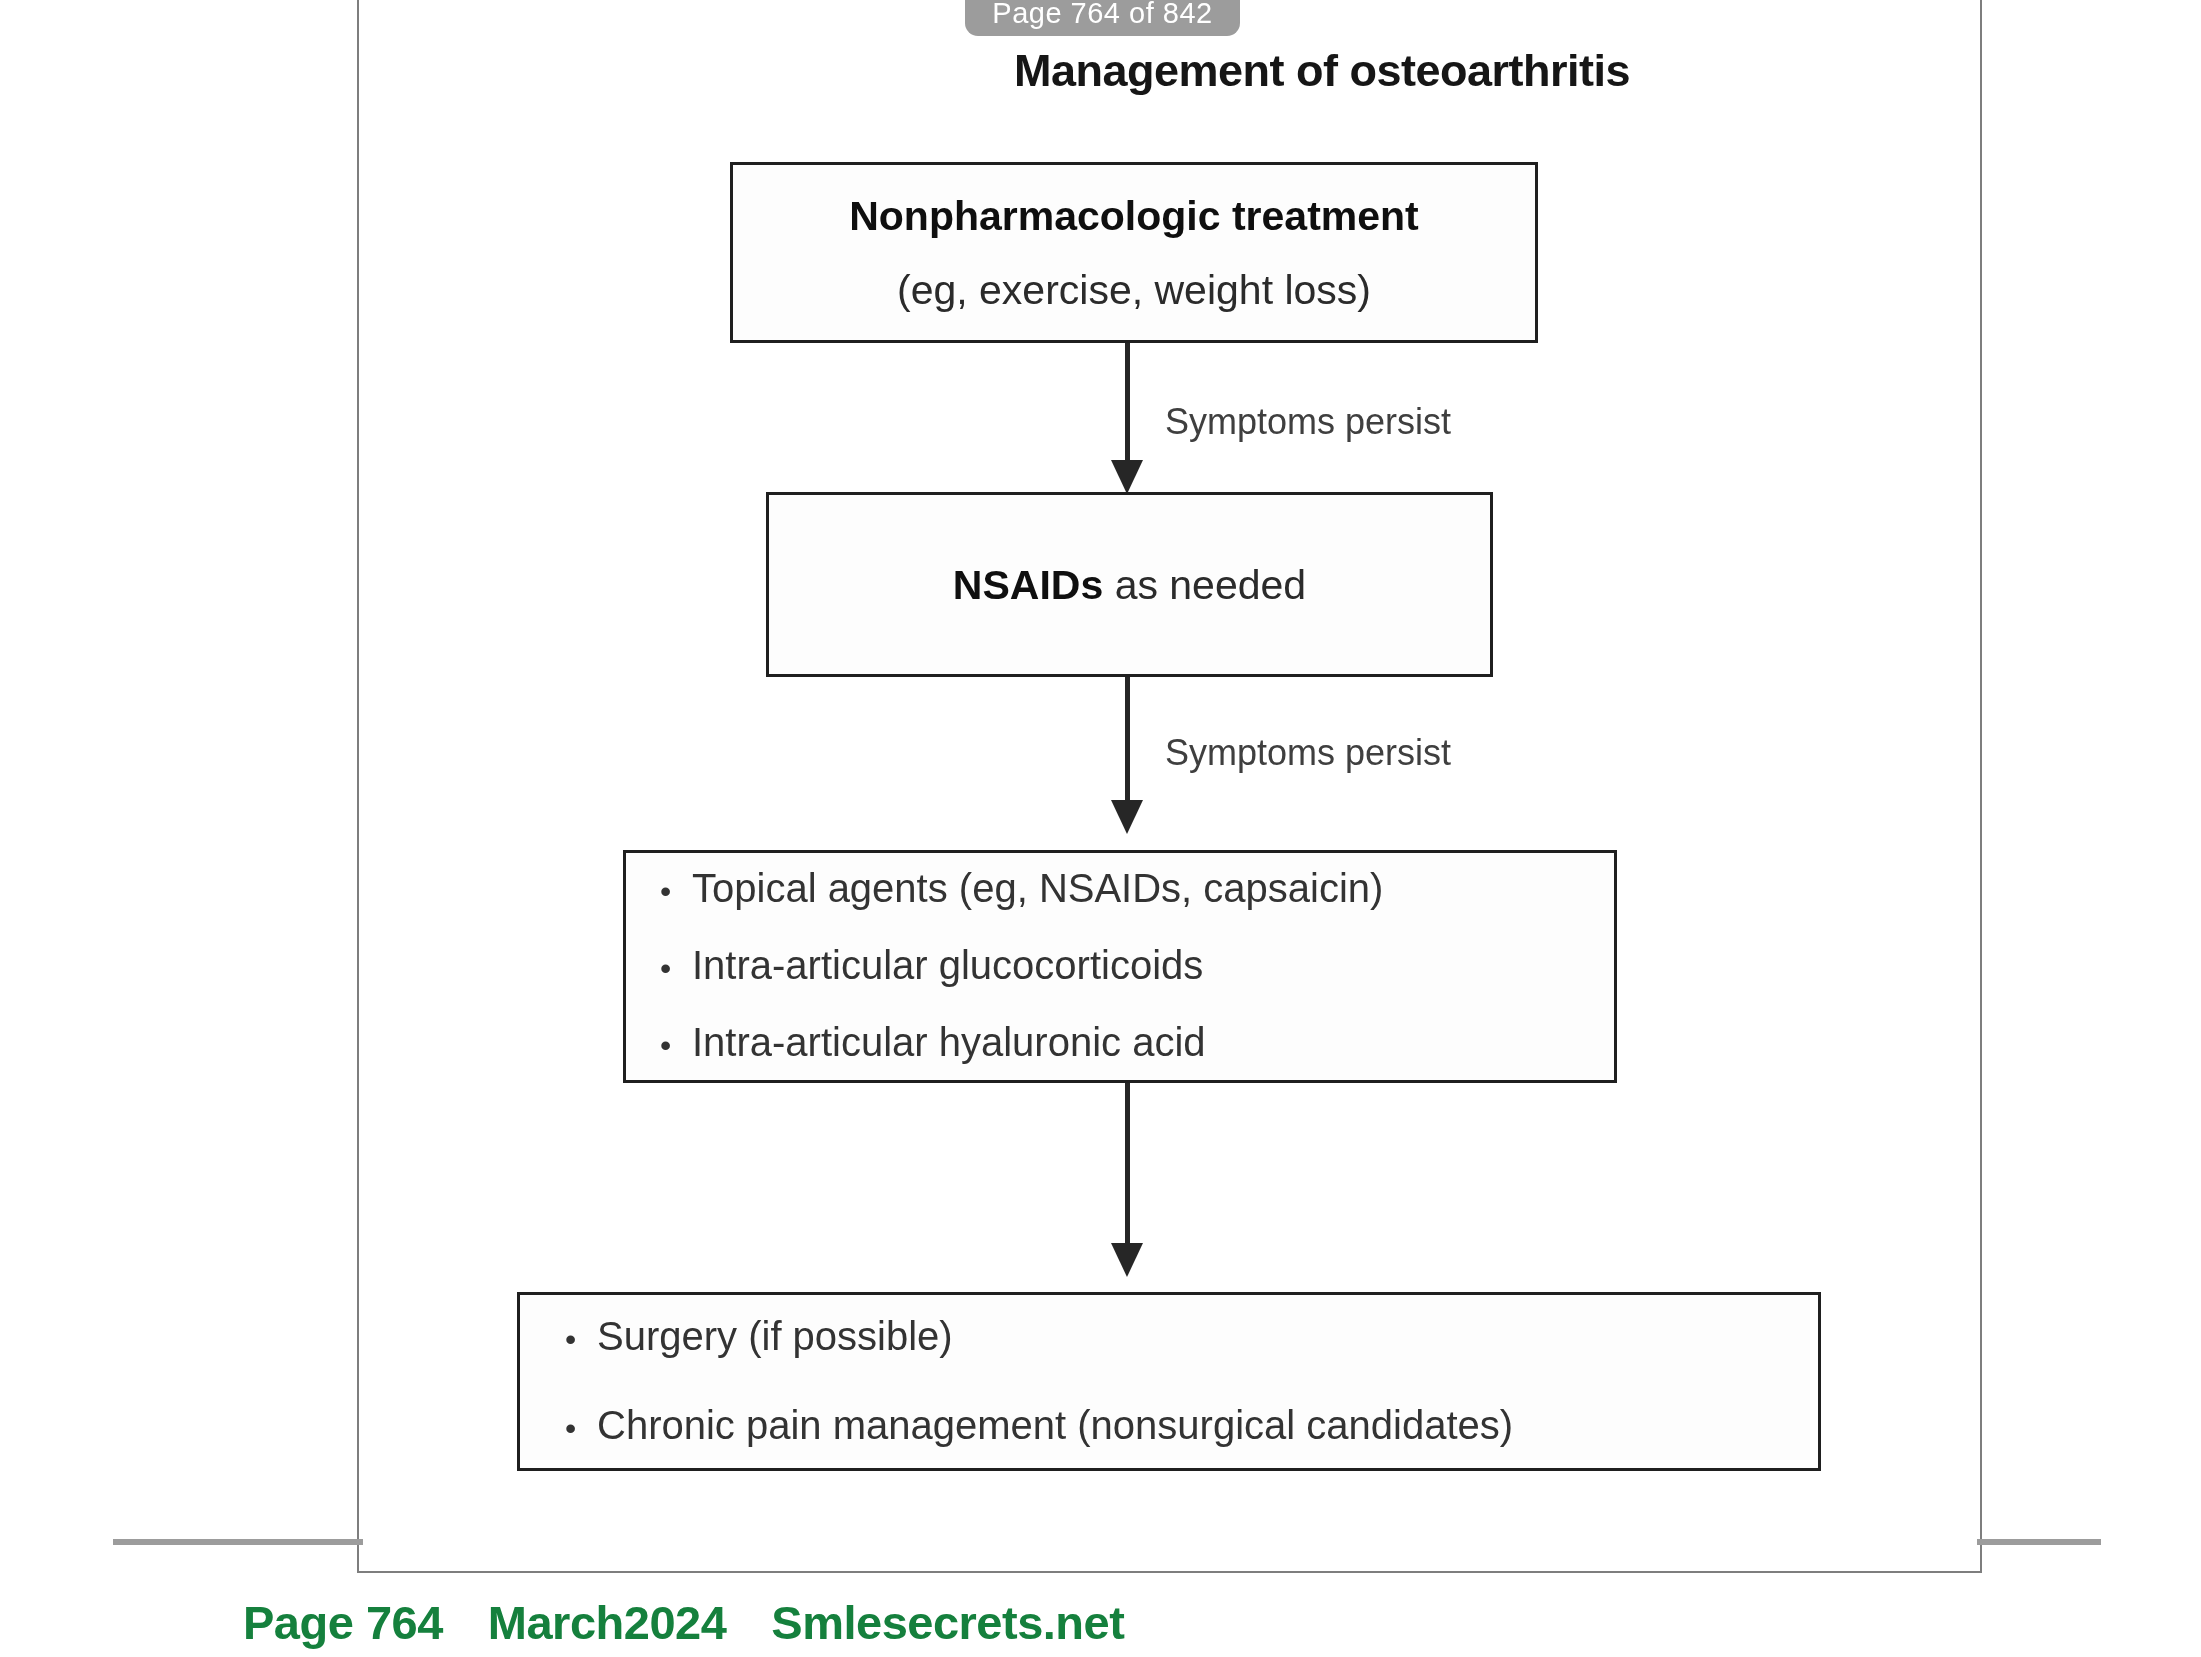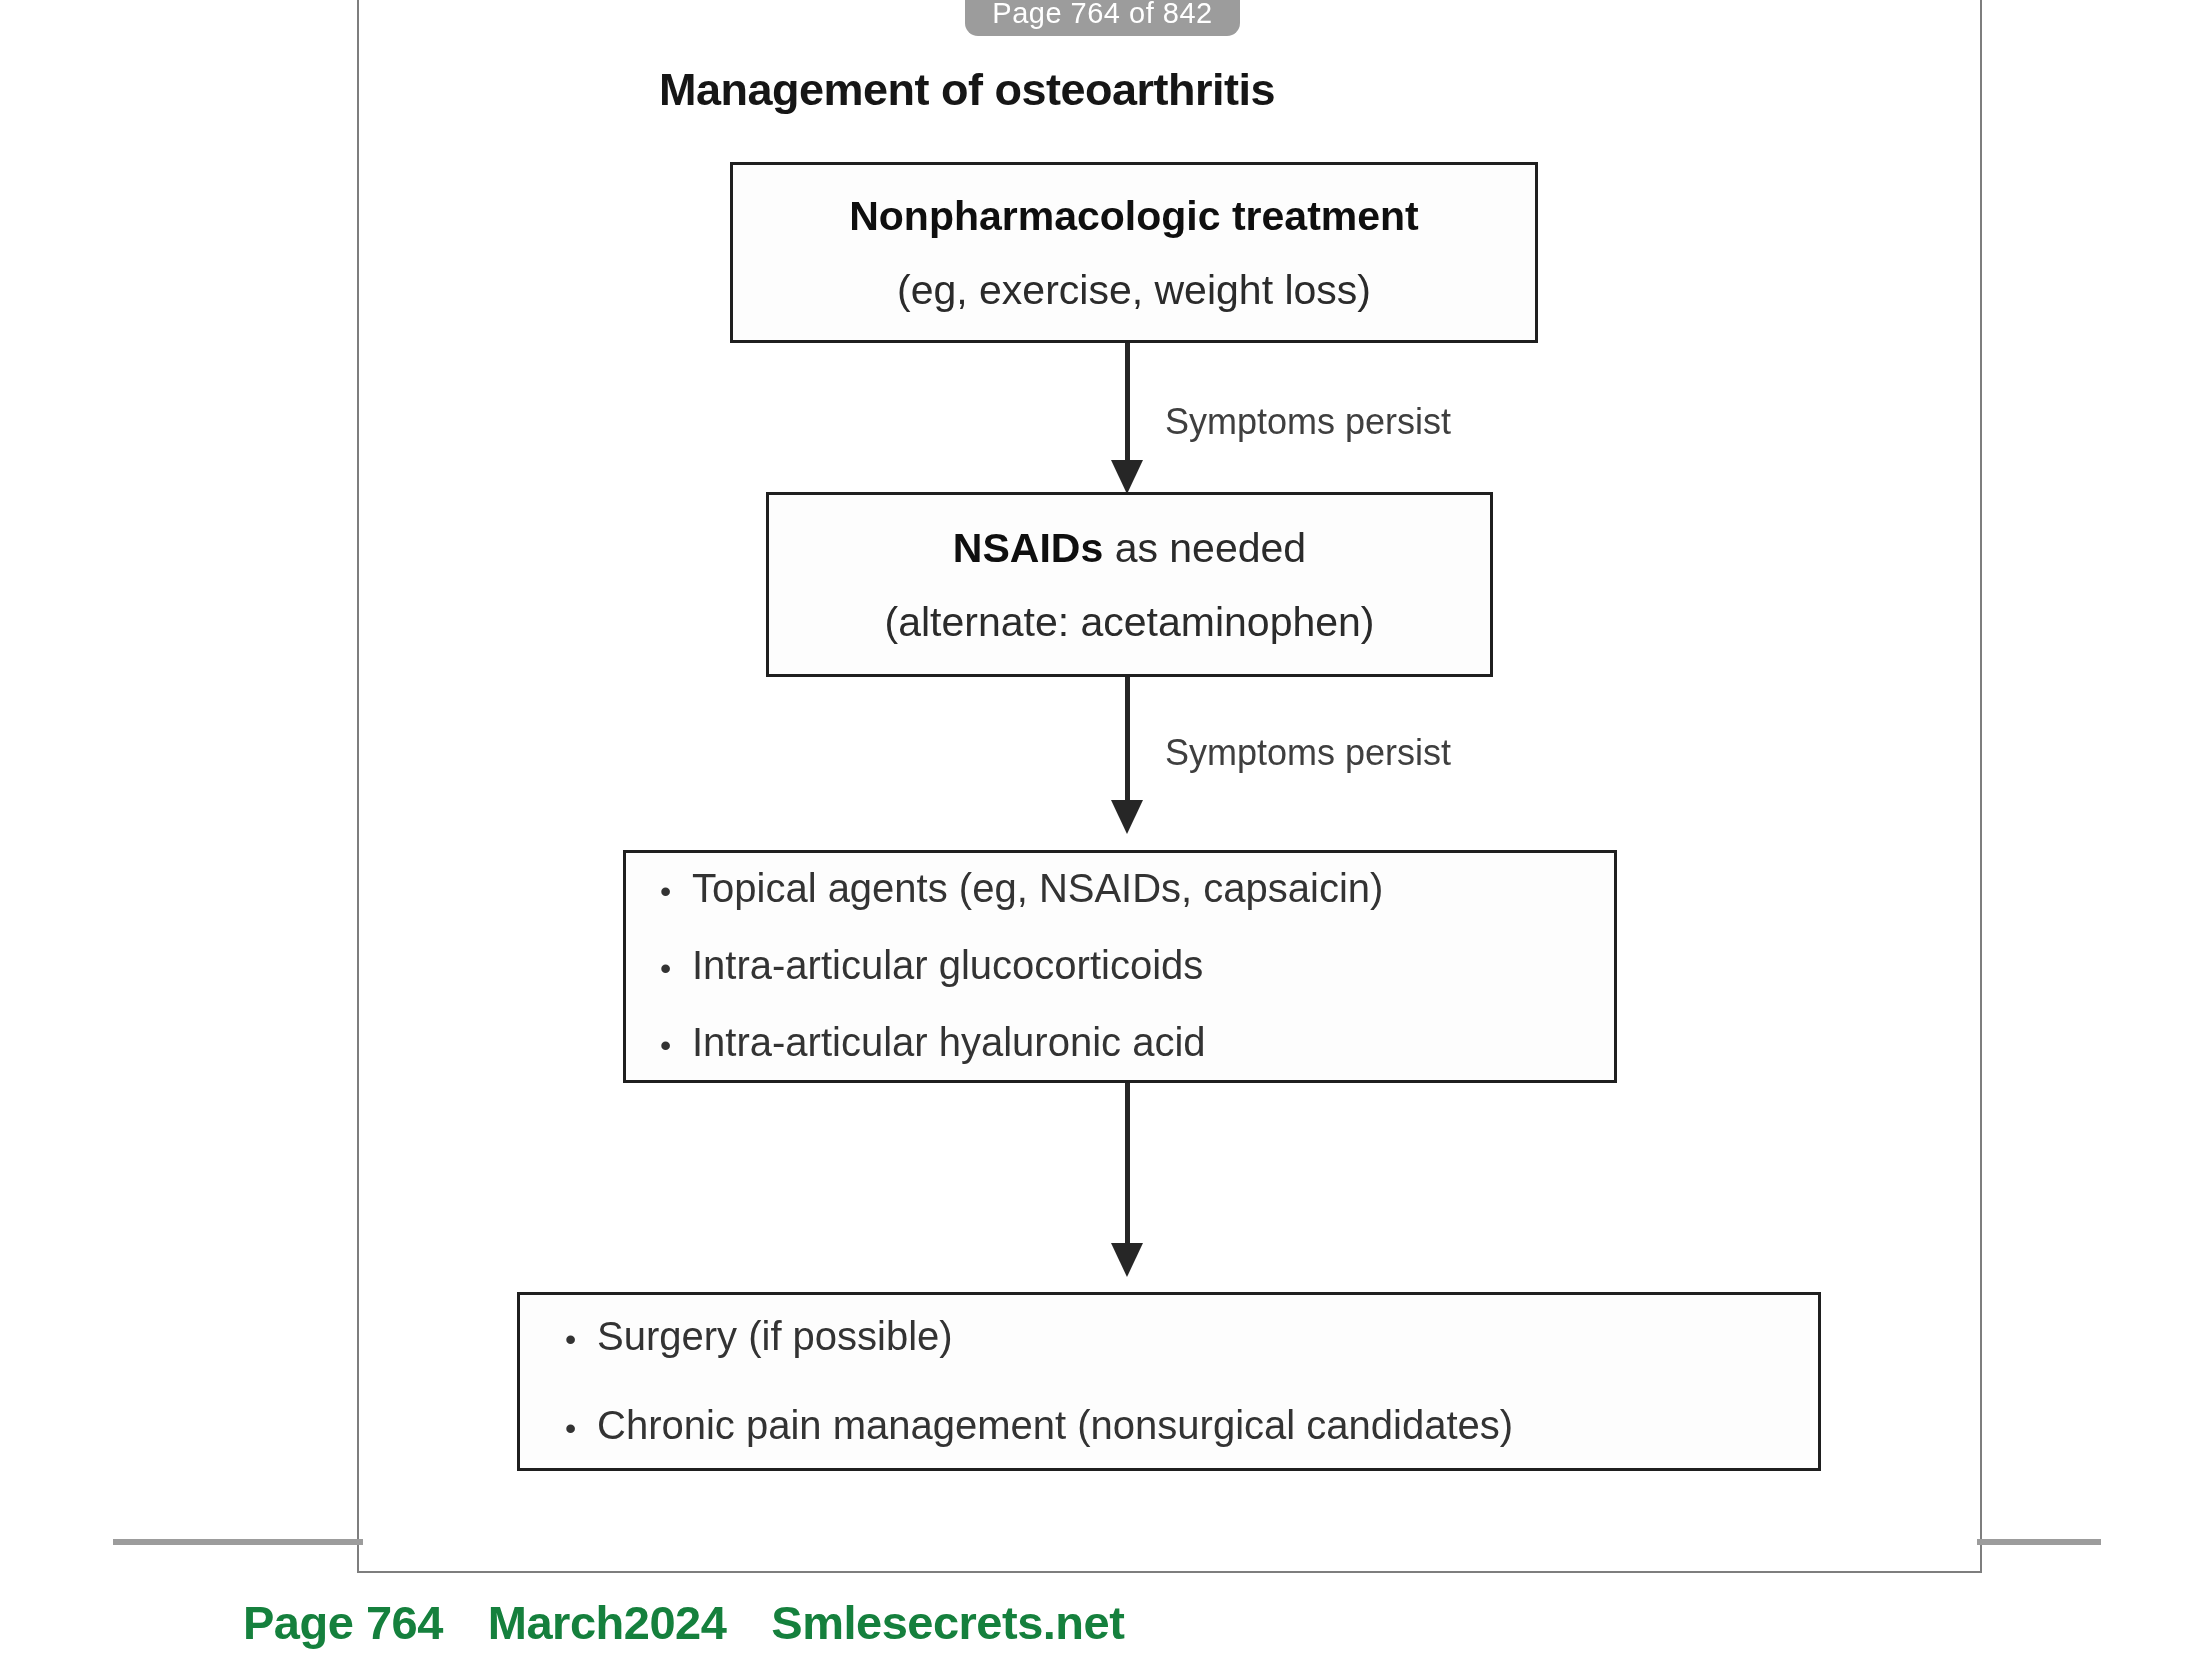--- a/index.html
+++ b/index.html
@@ -23,24 +23,23 @@
     position:absolute; left:965px; top:-15px;
     width:275px; height:51px;
     background:#9c9c9c; border-radius:13px;
     color:#ffffff; font-size:29px; font-weight:400;
     display:flex; align-items:flex-end; justify-content:center;
     padding-bottom:5.6px; box-sizing:border-box;
     letter-spacing:0.5px;
   }
 
   .fig-title {
-    position:absolute; left:659px; top:45px; width:951px;
-    text-align:left; font-size:45px; font-weight:700; color:#161616;
+    position:absolute; left:679px; top:45px; width:951px;
+    text-align:right; font-size:45px; font-weight:700; color:#161616;
     letter-spacing:-0.5px;
-    margin-top:19px;
   }
 
   .flow-box {
     position:absolute; border:3.8px solid #1f1f1f; background:#fdfdfd;
     box-sizing:border-box;
     gap:16px;
   }
   .flow-box.centered {
     display:flex; flex-direction:column; align-items:center; justify-content:center;
     text-align:center;
@@ -116,21 +115,20 @@
   </div>
 
   <div class="arrow-stem stem1"></div>
   <div class="arrow-head head1"></div>
   <div class="edge-label label1">Symptoms persist</div>
 
   <div class="flow-box centered box2">
     <div class="box-line">
       <span class="bold">NSAIDs</span><span class="keep-space"> as needed</span>
     </div>
-    <div class="box-line">(alternate: acetaminophen)</div>
   </div>
 
   <div class="arrow-stem stem2"></div>
   <div class="arrow-head head2"></div>
   <div class="edge-label label2">Symptoms persist</div>
 
   <div class="flow-box box3">
     <div class="bullet-row">
       <span class="bullet-dot">•</span>
       <span>Topical agents (eg, NSAIDs, capsaicin)</span>

